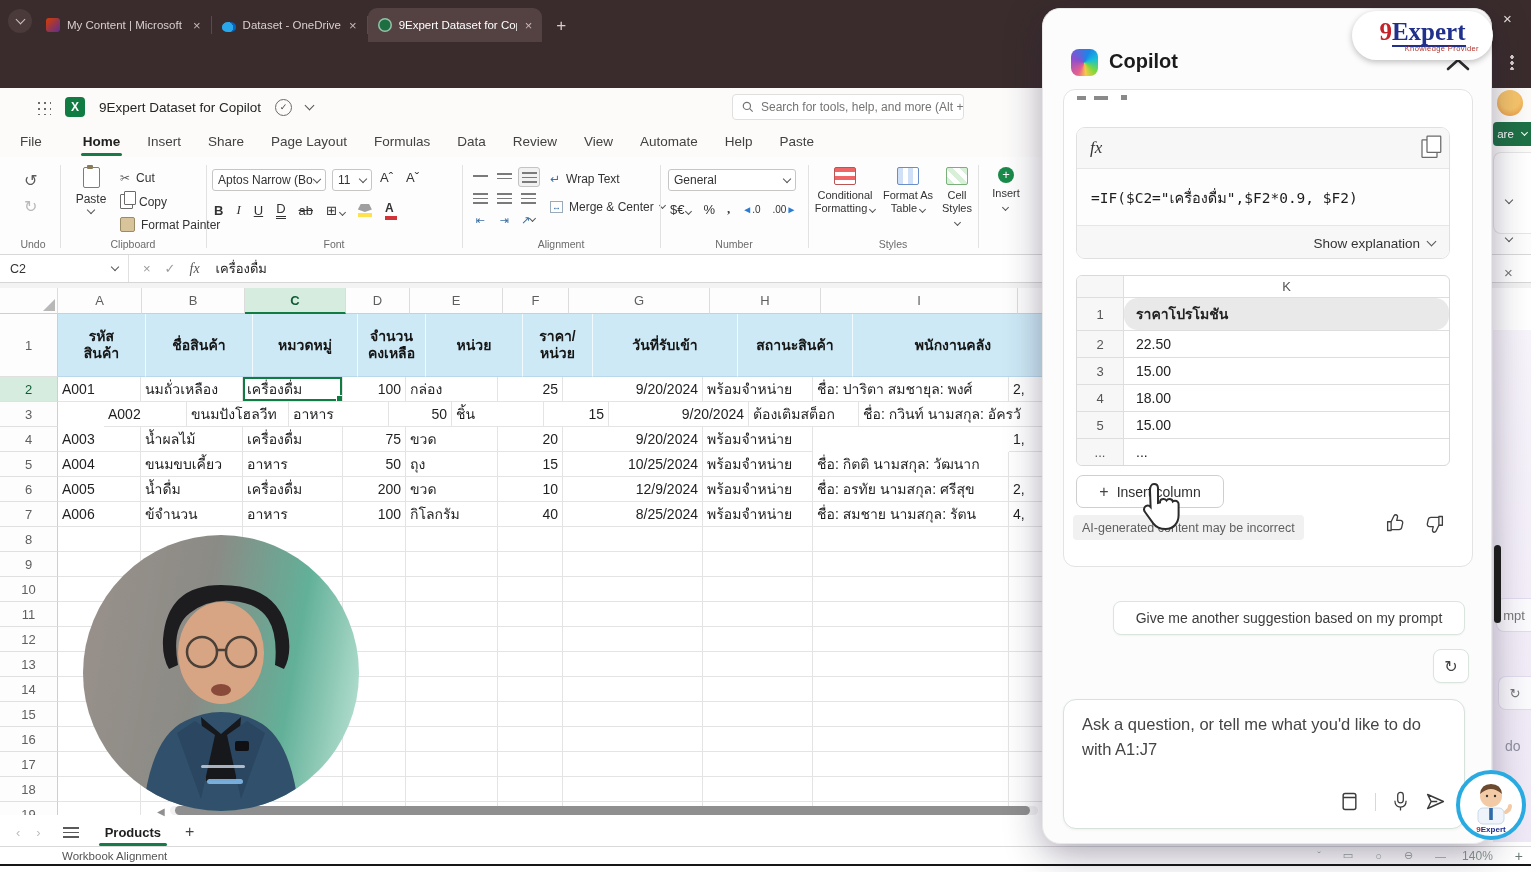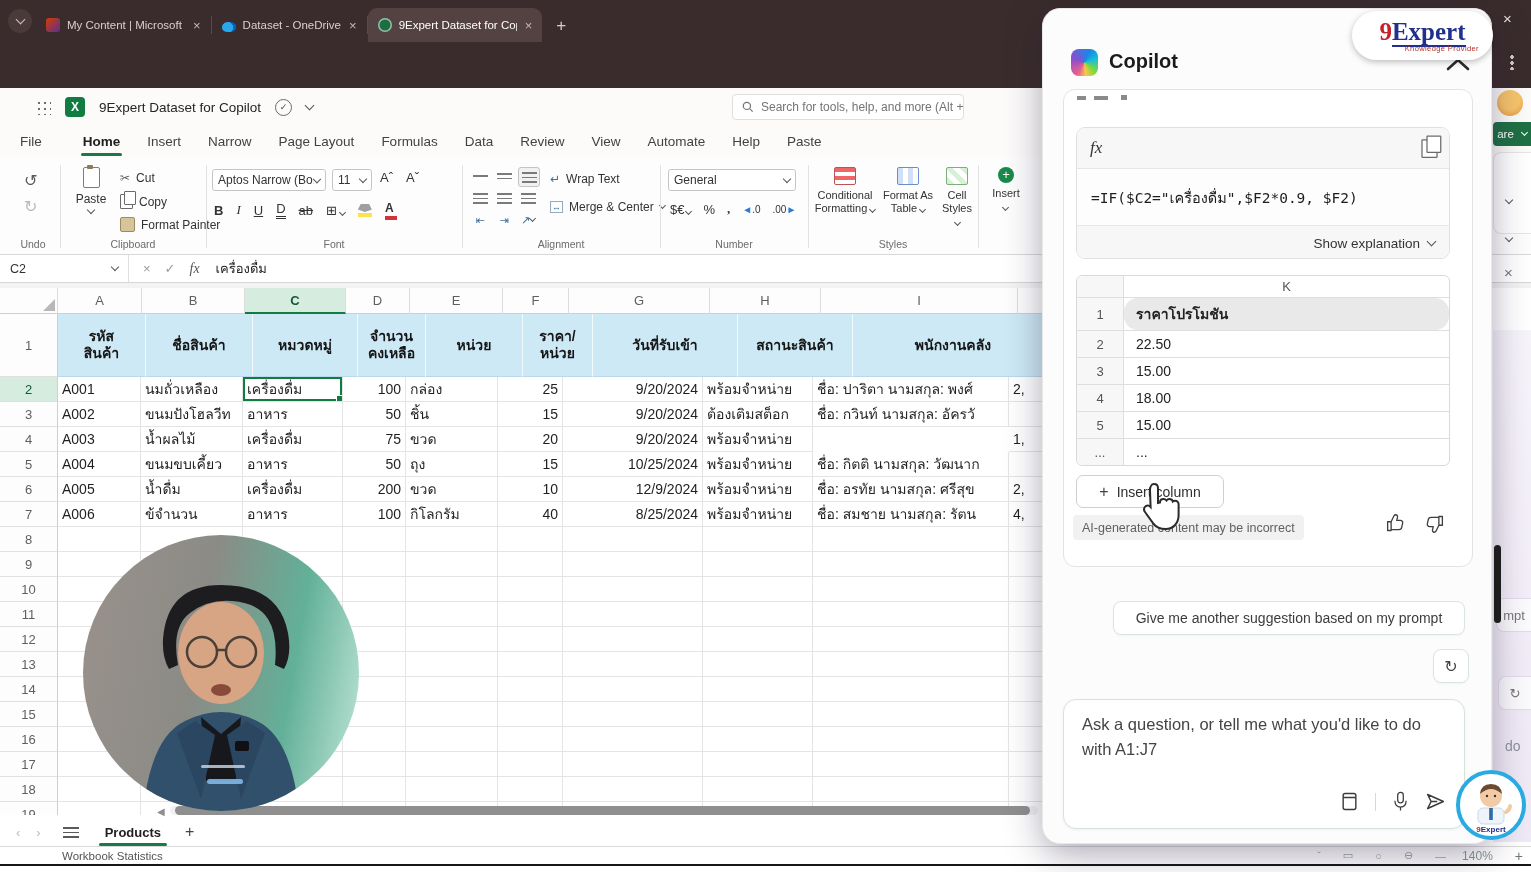--- a/index.html
+++ b/index.html
@@ -205,21 +205,21 @@
         <circle cx="6.5" cy="6.5" r="4.8" fill="none" stroke="#767472" stroke-width="1.6"></circle>
         <line x1="10.2" y1="10.2" x2="14.2" y2="14.2" stroke="#767472" stroke-width="1.6"></line>
       </svg>
     <span>Search for tools, help, and more (Alt + Q)</span>
   </div>
 
   <div id="menubar" class="abs">
       <span class="menu-item">File</span>
       <span class="menu-item active">Home</span>
       <span class="menu-item">Insert</span>
-      <span class="menu-item">Narrow</span>
+      <span class="menu-item">Share</span>
       <span class="menu-item">Page Layout</span>
       <span class="menu-item">Formulas</span>
       <span class="menu-item">Data</span>
       <span class="menu-item">Review</span>
       <span class="menu-item">View</span>
       <span class="menu-item">Automate</span>
       <span class="menu-item">Help</span>
       <span class="menu-item">Paste</span>
     </div>
 
@@ -412,26 +412,26 @@
       <div class="grow" style="height: 25px;">
         <div class="rownum sel" style="width: 57px; flex: 0 0 57px;">2</div>
         <div class="gcell" style="width: 83px; flex: 0 0 83px;">A001</div>
         <div class="gcell" style="width: 102px; flex: 0 0 102px;">นมถั่วเหลือง</div>
         <div class="gcell active-cell" style="width: 100px; flex: 0 0 100px;">เครื่องดื่ม</div>
         <div class="gcell num" style="width: 63px; flex: 0 0 63px;">100</div>
         <div class="gcell" style="width: 92px; flex: 0 0 92px;">กล่อง</div>
         <div class="gcell num" style="width: 65px; flex: 0 0 65px;">25</div>
         <div class="gcell num" style="width: 140px; flex: 0 0 140px;">9/20/2024</div>
         <div class="gcell" style="width: 110px; flex: 0 0 110px;">พร้อมจำหน่าย</div>
-        <div class="gcell" style="width: 196px; flex: 0 0 196px;">ชื่อ: ปาริตา นามสกุล: พงศ์</div>
+        <div class="gcell" style="width: 196px; flex: 0 0 196px;">ชื่อ: ปาริตา สมชายุล: พงศ์</div>
         <div class="gcell" style="width: 65px; flex: 0 0 65px;">2,</div>
       </div>
       <div class="grow" style="height: 25px;">
         <div class="rownum" style="width: 57px; flex: 0 0 57px;">3</div>
-        <div class="gcell" style="width: 83px; flex: 0 0 83px;">A002</div>
+        <div class="gcell" style="width: 83px; flex: 0 0 83px; margin-left: 46px;">A002</div>
         <div class="gcell" style="width: 102px; flex: 0 0 102px;">ขนมปังโฮลวีท</div>
         <div class="gcell" style="width: 100px; flex: 0 0 100px;">อาหาร</div>
         <div class="gcell num" style="width: 63px; flex: 0 0 63px;">50</div>
         <div class="gcell" style="width: 92px; flex: 0 0 92px;">ชิ้น</div>
         <div class="gcell num" style="width: 65px; flex: 0 0 65px;">15</div>
         <div class="gcell num" style="width: 140px; flex: 0 0 140px;">9/20/2024</div>
         <div class="gcell" style="width: 110px; flex: 0 0 110px;">ต้องเติมสต็อก</div>
         <div class="gcell" style="width: 196px; flex: 0 0 196px;">ชื่อ: กวินท์ นามสกุล: อัครวั</div>
         <div class="gcell" style="width: 65px; flex: 0 0 65px;"></div>
       </div>
@@ -670,21 +670,21 @@
 
   <div id="sheetbar" class="abs">
     <span class="snav">‹</span>
     <span class="snav">›</span>
     <span class="hamb"></span>
     <span id="sheettab">Products</span>
     <span id="addsheet">+</span>
   </div>
 
   <div id="statusbar" class="abs">
-    <span class="lbl">Workbook Statistics</span>
+    <span class="lbl">Workbook Alignment</span>
     <span style="flex:1;"></span>
     <span class="stic">ˇ</span>
     <span class="stic">▭</span>
     <span class="stic">○</span>
     <span class="stic">⊖</span>
     <span class="stic">—</span>
     <span id="zoomlvl">140%</span>
     <span class="stic" style="color:#6a7a72;font-size:14px;margin-right:8px;">+</span>
   </div>
   <div id="bottomline" class="abs"></div>

